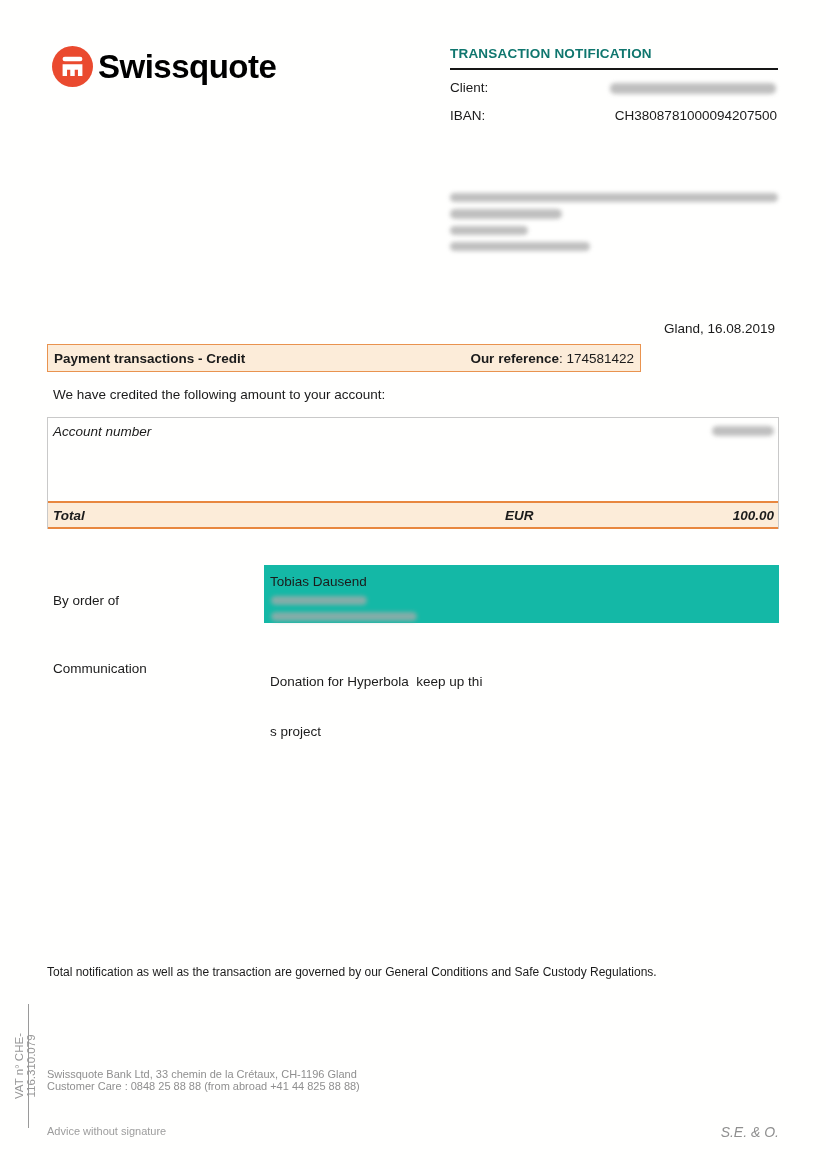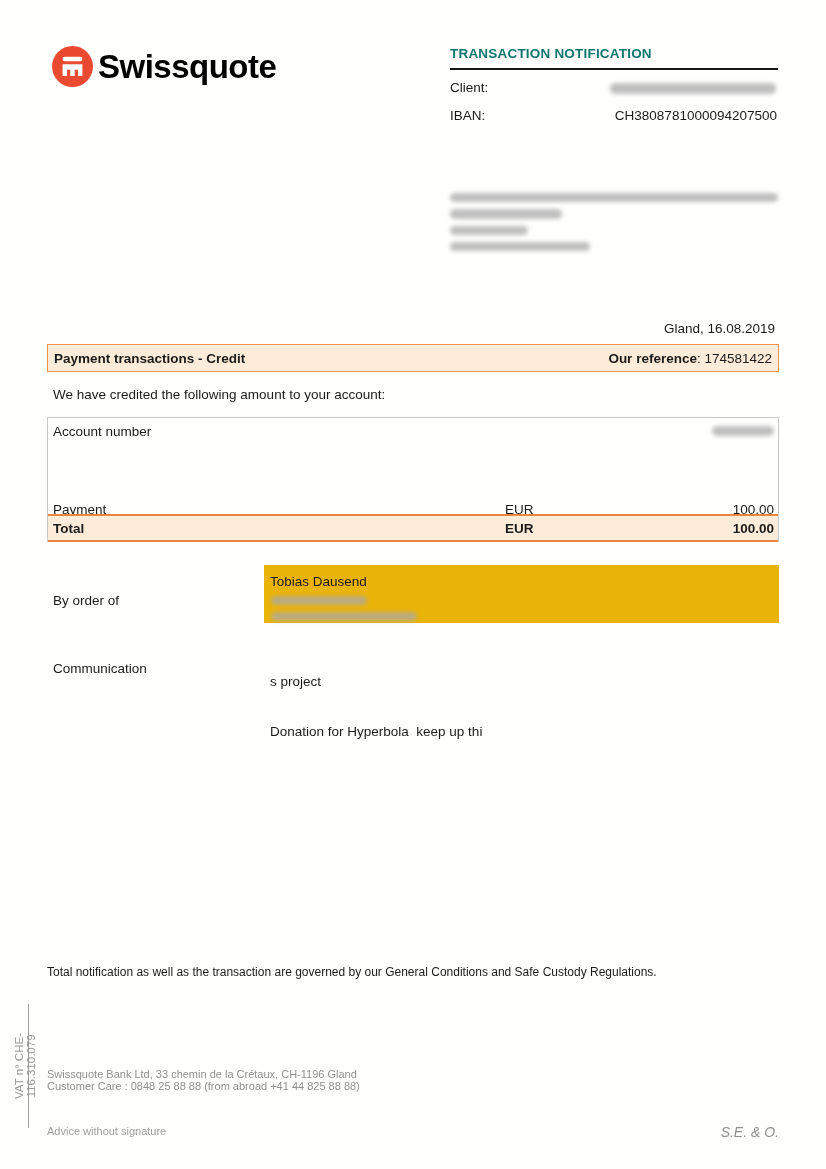--- a/index.html
+++ b/index.html
@@ -40,35 +40,35 @@
   .addr-l1 { width: 328px; height: 9px; }
   .addr-l2 { width: 112px; height: 10px; }
   .addr-l3 { width: 78px;  height: 9px; }
   .addr-l4 { width: 140px; height: 9px; }
 
   
   .date-line { position: absolute; right: 51px; top: 321px; text-align: center; }
 
   
   .ref-bar {
-    position: absolute; left: 47px; top: 344px; width: 732px; height: 28px;
+    position: absolute; left: 47px; top: 344px; width: 594px; height: 28px;
     background: #fcecd9; border: 1px solid #e9934f;
     display: flex; align-items: center; justify-content: space-between;
     padding: 0 6px;
   }
   .ref-bar .left { font-weight: 700; }
   .ref-bar .right b { font-weight: 700; }
 
   
   .intro { position: absolute; left: 53px; top: 387px; }
 
   
   .dtable {
-    position: absolute; left: 47px; top: 417px; width: 732px; height: 125px;
-    border: 1px solid #c9c9c9; border-bottom: none;
+    position: absolute; left: 47px; top: 417px; width: 732px; height: 112px;
+    border: 1px solid #c9c9c9; border-bottom: none; font-style: italic;
   }
   .trow { position: absolute; left: 0; right: 0; height: 20px; }
   .trow .cell-label { position: absolute; left: 5px; top: 0; }
   .trow .cell-cur   { position: absolute; left: 457px; top: 0; }
   .trow .cell-amt   { position: absolute; right: 4px; top: 0; }
   .row-account { top: 6px; }
   .row-account .cell-redact { position: absolute; right: 4px; top: 2px; width: 62px; height: 10px; }
   .row-valuedate { top: 32px; }
   .row-payment { top: 84px; }
   .row-total {
@@ -77,21 +77,21 @@
     font-weight: 700;
   }
   .row-total .cell-label { position: absolute; left: 5px; top: 5px; }
   .row-total .cell-cur   { position: absolute; left: 457px; top: 5px; }
   .row-total .cell-amt   { position: absolute; right: 4px; top: 5px; }
 
   
   .byorder-label { position: absolute; left: 53px; top: 569px; margin-top: 24px; }
   .byorder-box {
     position: absolute; left: 264px; top: 565px; width: 515px; height: 58px;
-    background: #eab308; padding: 9px 6px 0 6px;
+    background: #14b8a6; padding: 9px 6px 0 6px;
   }
   .byorder-redact1 { width: 96px;  height: 9px; margin-top: 7px; margin-left: 1px; }
   .byorder-redact2 { width: 146px; height: 9px; margin-top: 7px; margin-left: 1px; }
 
   
   .comm-label { position: absolute; left: 53px; top: 641px; margin-top: 20px; }
   .comm-value { position: absolute; left: 270px; top: 641px; width: 250px; line-height: 16.5px; white-space: pre-wrap; }
 
   
   .legal { position: absolute; left: 47px; top: 965px; font-size: 12px; }
@@ -172,22 +172,22 @@
 
 <div class="byorder-label">By order of</div>
 <div class="byorder-box">
   <div>Tobias Dausend</div>
   <div class="redact byorder-redact1"></div>
   <div class="redact byorder-redact2"></div>
 </div>
 
 <div class="comm-label">Communication</div>
 <div class="comm-value">
+  <div>Donation for Hyperbola  keep up thi</div>
   <div>s project</div>
-  <div>Donation for Hyperbola  keep up thi</div>
 </div>
 
 <div class="legal">Total notification as well as the transaction are governed by our General Conditions and Safe Custody Regulations.</div>
 
 <div class="vat">VAT n° CHE-116.310.079</div>
 
 <div class="foot-addr">
   <div>Swissquote Bank Ltd, 33 chemin de la Crétaux, CH-1196 Gland</div>
   <div>Customer Care : 0848 25 88 88 (from abroad +41 44 825 88 88)</div>
 </div>

